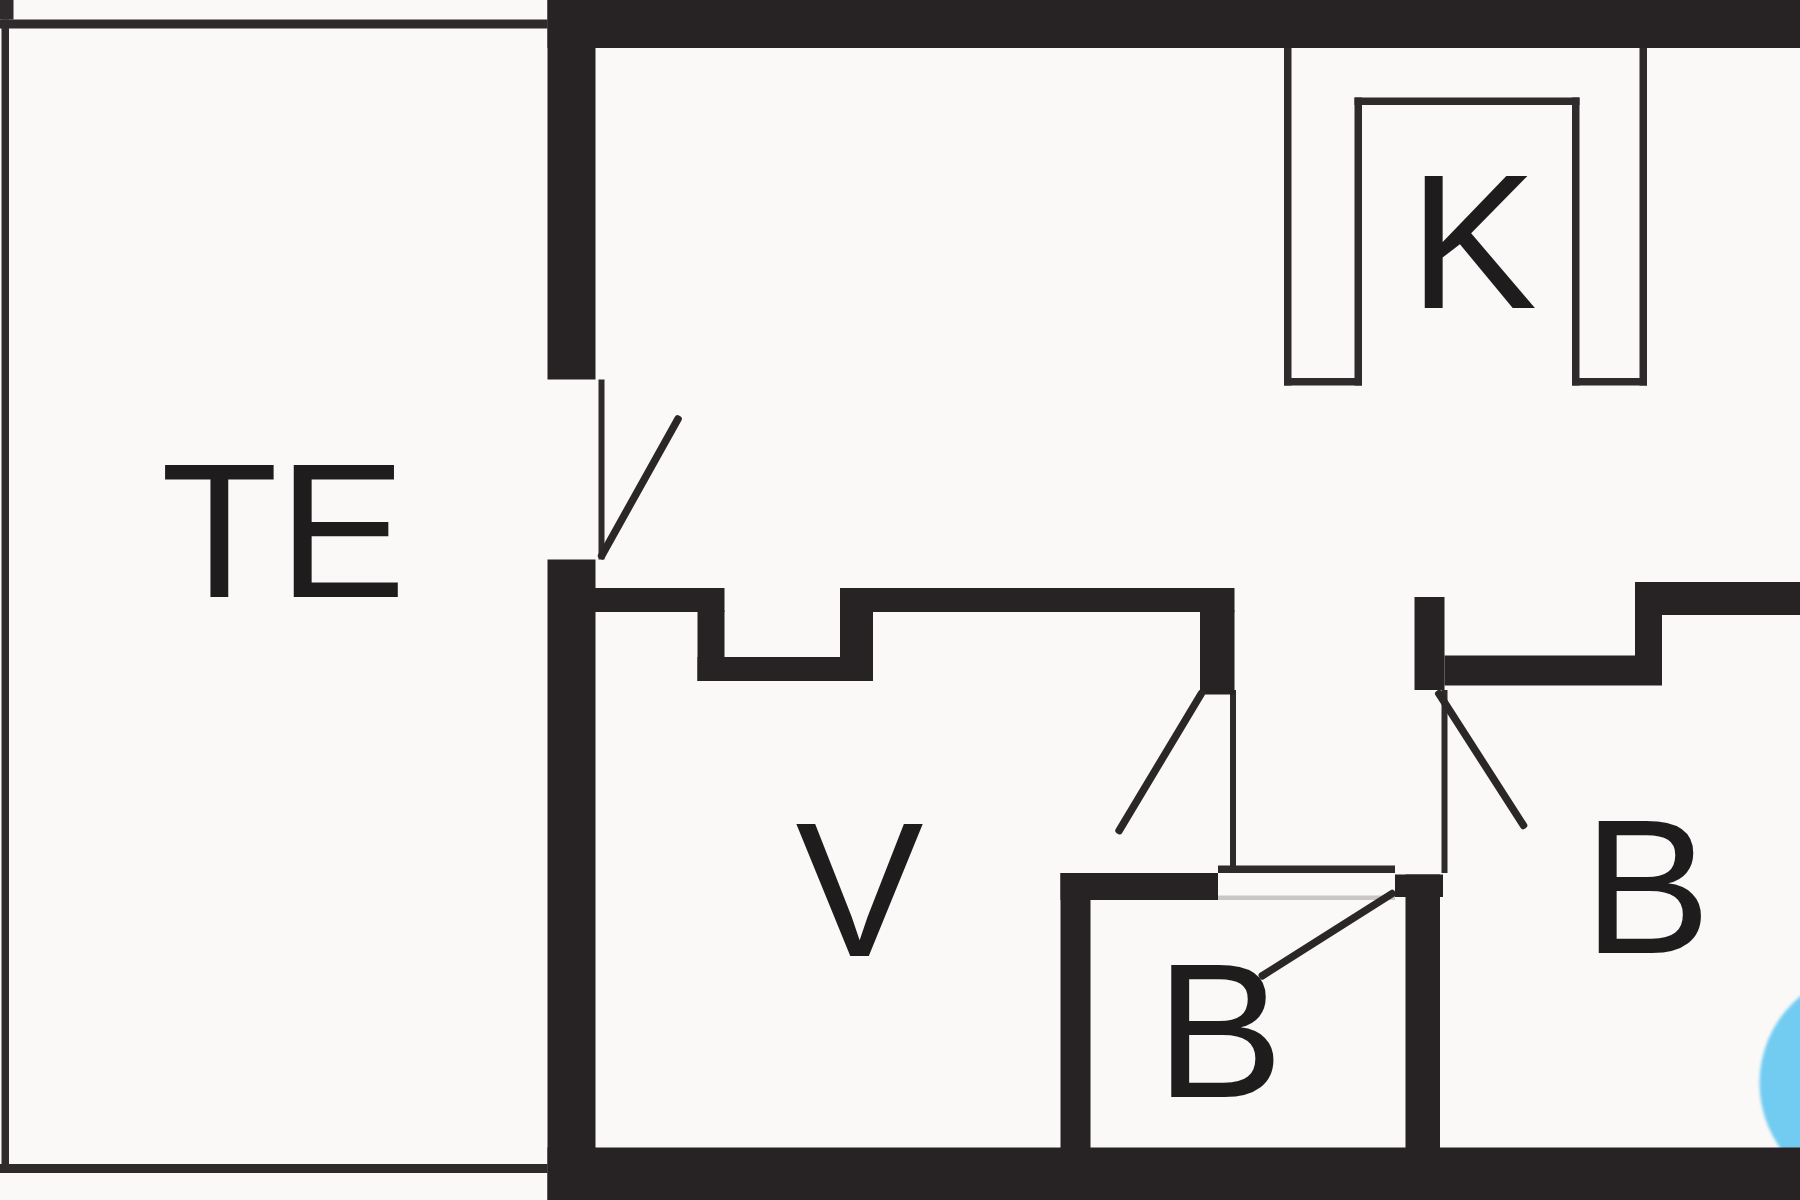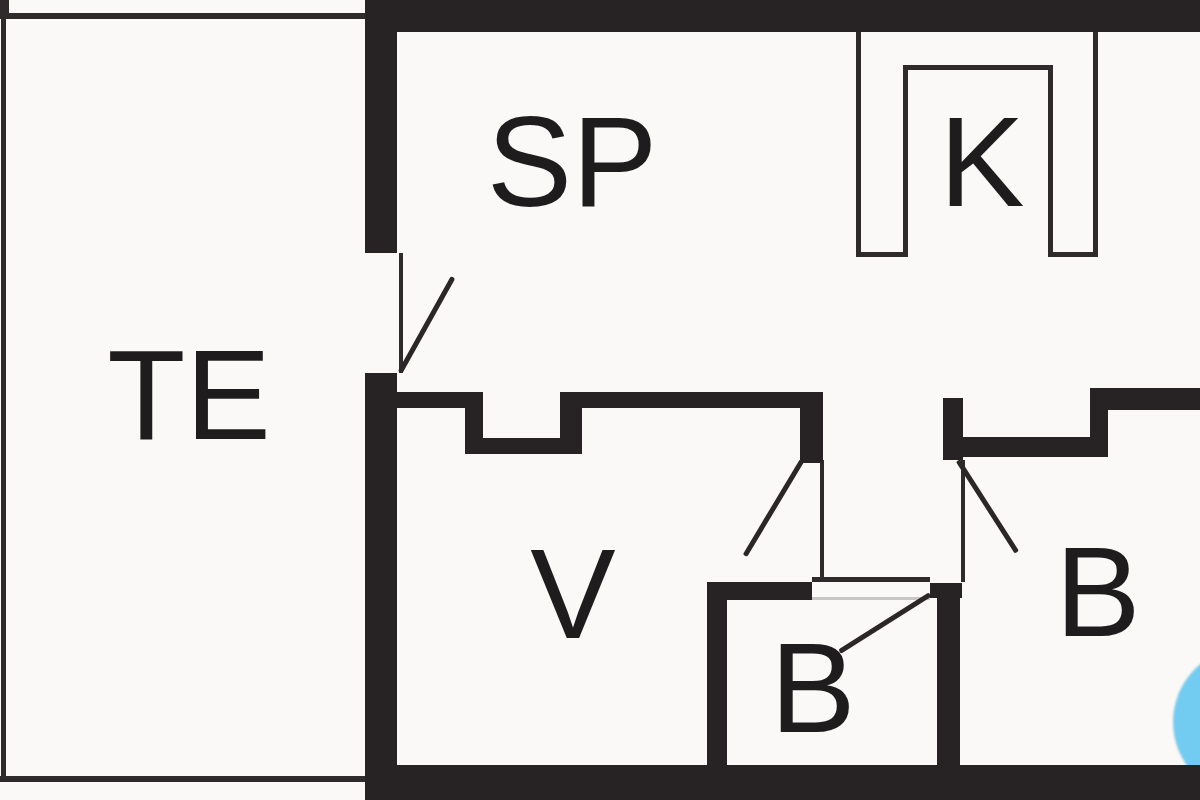--- a/index.html
+++ b/index.html
@@ -73,20 +73,19 @@
   <div class="tline" style="left:1048px;top:65px;width:5px;height:192px;"></div>
   <div class="tline" style="left:903px;top:65px;width:150px;height:5px;"></div>
   <div class="tline" style="left:856px;top:252px;width:52px;height:5px;"></div>
   <div class="tline" style="left:1048px;top:252px;width:50px;height:5px;"></div>
 
   <div class="door" style="left:400px;top:370px;width:109px;transform:rotate(-60.85deg);"></div>
   <div class="door" style="left:802px;top:458px;width:111px;transform:rotate(120.95deg);"></div>
   <div class="door" style="left:958px;top:458px;width:109px;transform:rotate(57.3deg);"></div>
   <div class="door" style="left:930px;top:592px;width:107px;transform:rotate(147.65deg);"></div>
 
-  <div class="room-label" style="left:189px;top:355px;margin-top:40px;">TE</div>
-  <div class="room-label" style="left:572px;top:162px;">SP</div>
+  <div class="room-label" style="left:189px;top:355px;">TE</div>
   <div class="room-label" style="left:982px;top:162px;">K</div>
   <div class="room-label" style="left:573px;top:594px;">V</div>
   <div class="room-label" style="left:813px;top:688px;">B</div>
   <div class="room-label" style="left:1098px;top:592px;">B</div>
 
 </div>
 
 </body></html>

